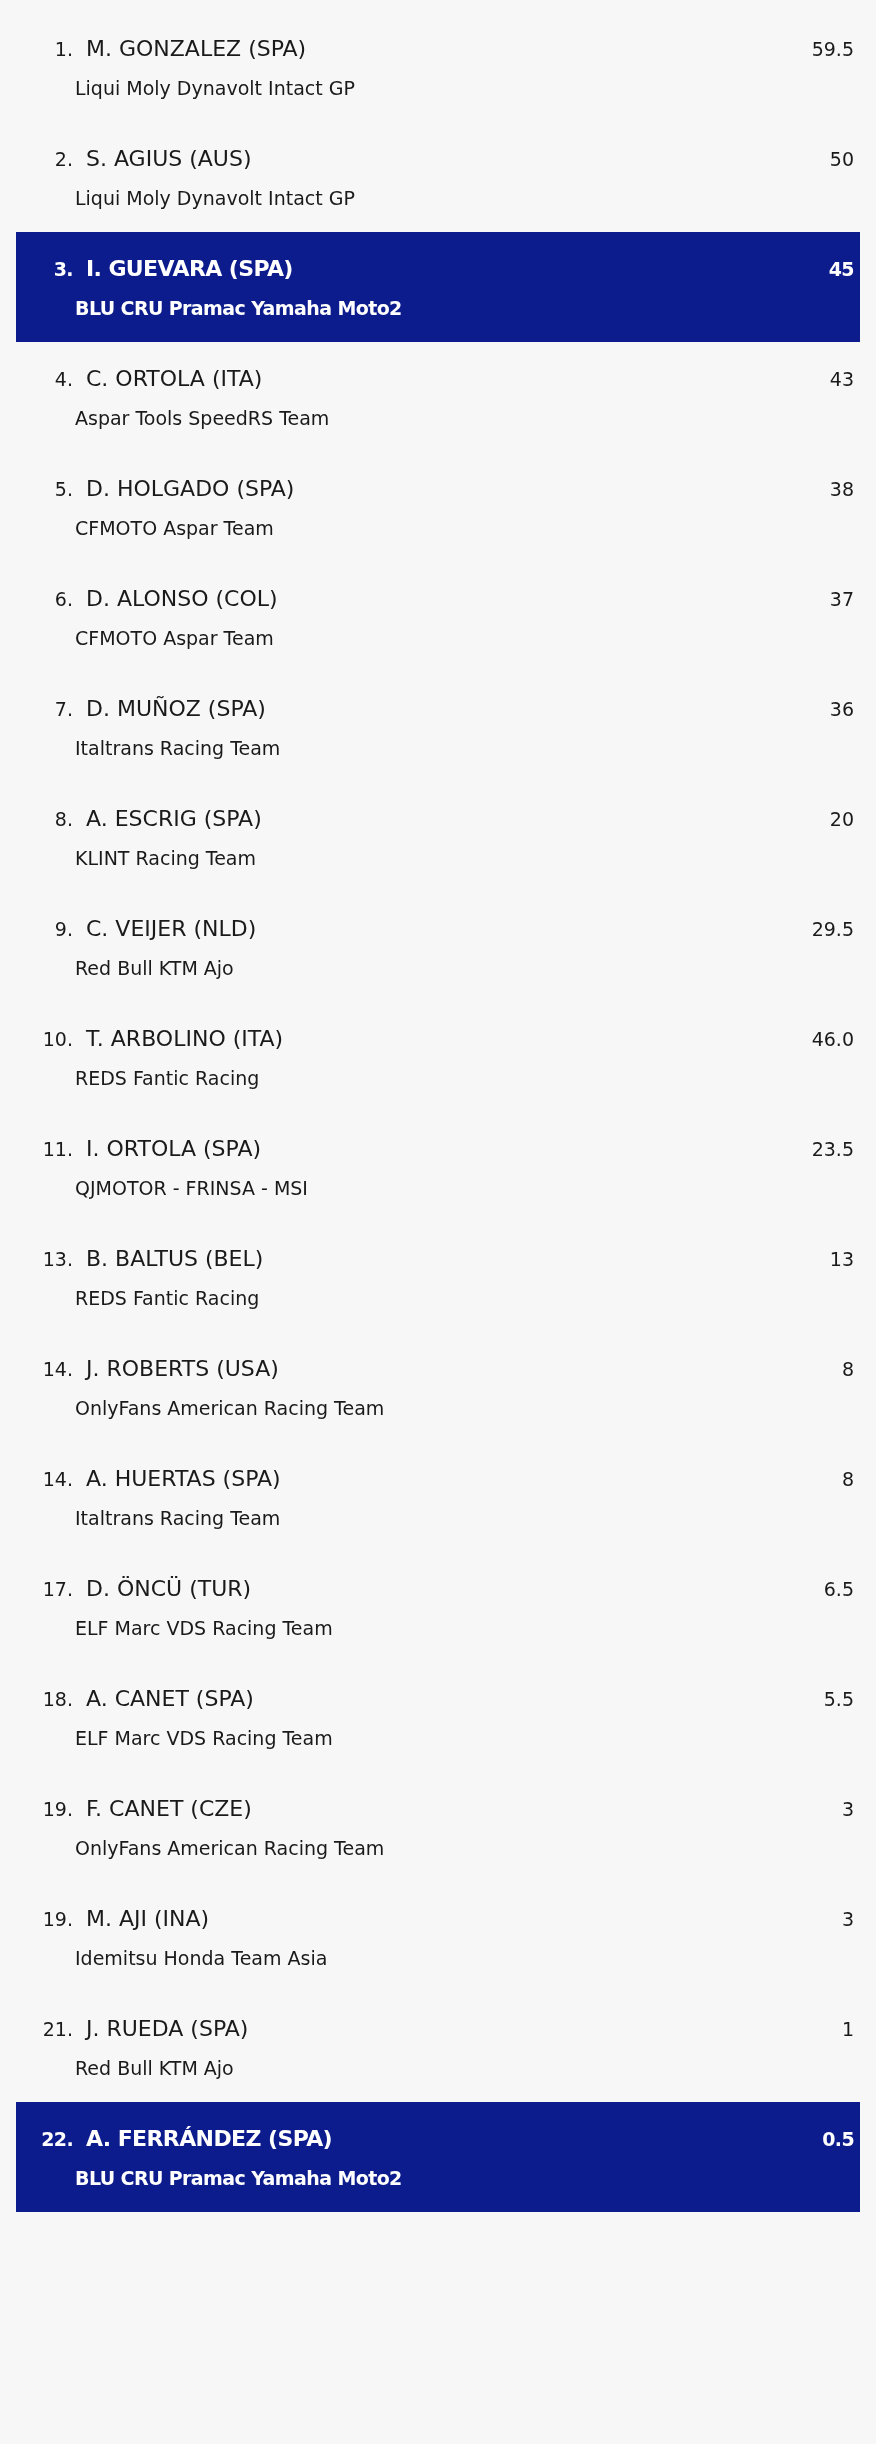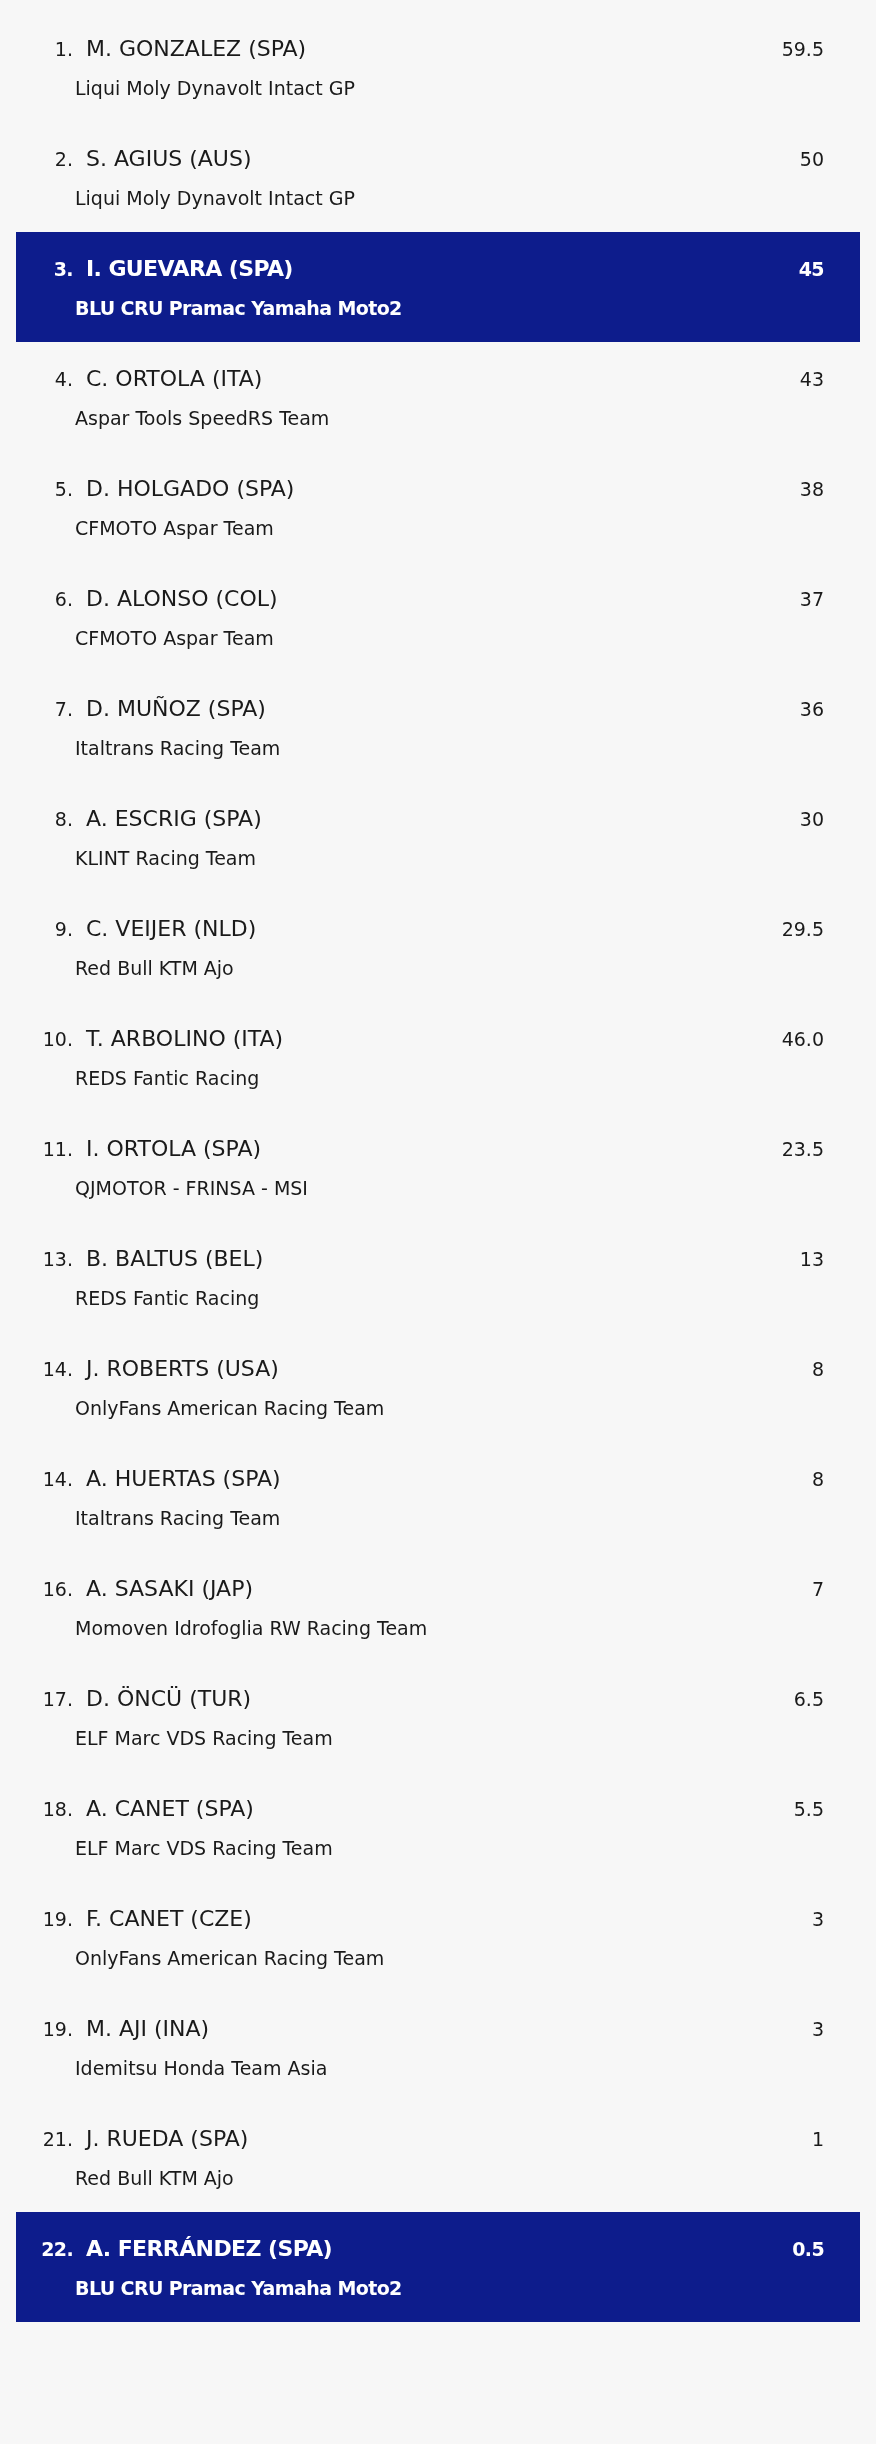--- a/index.html
+++ b/index.html
@@ -46,21 +46,21 @@
     .team {
       position: absolute;
       left: 59px;
       top: 63px;
       font-size: 19px;
       line-height: 26px;
       white-space: nowrap;
     }
     .points {
       position: absolute;
-      right: 36px;
+      right: 6px;
       top: 24px;
       font-size: 19px;
       line-height: 26px;
     }
     .highlight .pos, .highlight .name, .highlight .team, .highlight .points {
       letter-spacing: -0.6px;
     }
   </style>
 </head>
 <body>
@@ -105,21 +105,21 @@
   <div class="row">
     <span class="pos">7.</span>
     <span class="name">D. MUÑOZ (SPA)</span>
     <span class="team">Italtrans Racing Team</span>
     <span class="points">36</span>
   </div>
   <div class="row">
     <span class="pos">8.</span>
     <span class="name">A. ESCRIG (SPA)</span>
     <span class="team">KLINT Racing Team</span>
-    <span class="points">30</span>
+    <span class="points">20</span>
   </div>
   <div class="row">
     <span class="pos">9.</span>
     <span class="name">C. VEIJER (NLD)</span>
     <span class="team">Red Bull KTM Ajo</span>
     <span class="points">29.5</span>
   </div>
   <div class="row">
     <span class="pos">10.</span>
     <span class="name">T. ARBOLINO (ITA)</span>
@@ -142,26 +142,20 @@
     <span class="pos">14.</span>
     <span class="name">J. ROBERTS (USA)</span>
     <span class="team">OnlyFans American Racing Team</span>
     <span class="points">8</span>
   </div>
   <div class="row">
     <span class="pos">14.</span>
     <span class="name">A. HUERTAS (SPA)</span>
     <span class="team">Italtrans Racing Team</span>
     <span class="points">8</span>
-  </div>
-  <div class="row">
-    <span class="pos">16.</span>
-    <span class="name">A. SASAKI (JAP)</span>
-    <span class="team">Momoven Idrofoglia RW Racing Team</span>
-    <span class="points">7</span>
   </div>
   <div class="row">
     <span class="pos">17.</span>
     <span class="name">D. ÖNCÜ (TUR)</span>
     <span class="team">ELF Marc VDS Racing Team</span>
     <span class="points">6.5</span>
   </div>
   <div class="row">
     <span class="pos">18.</span>
     <span class="name">A. CANET (SPA)</span>

